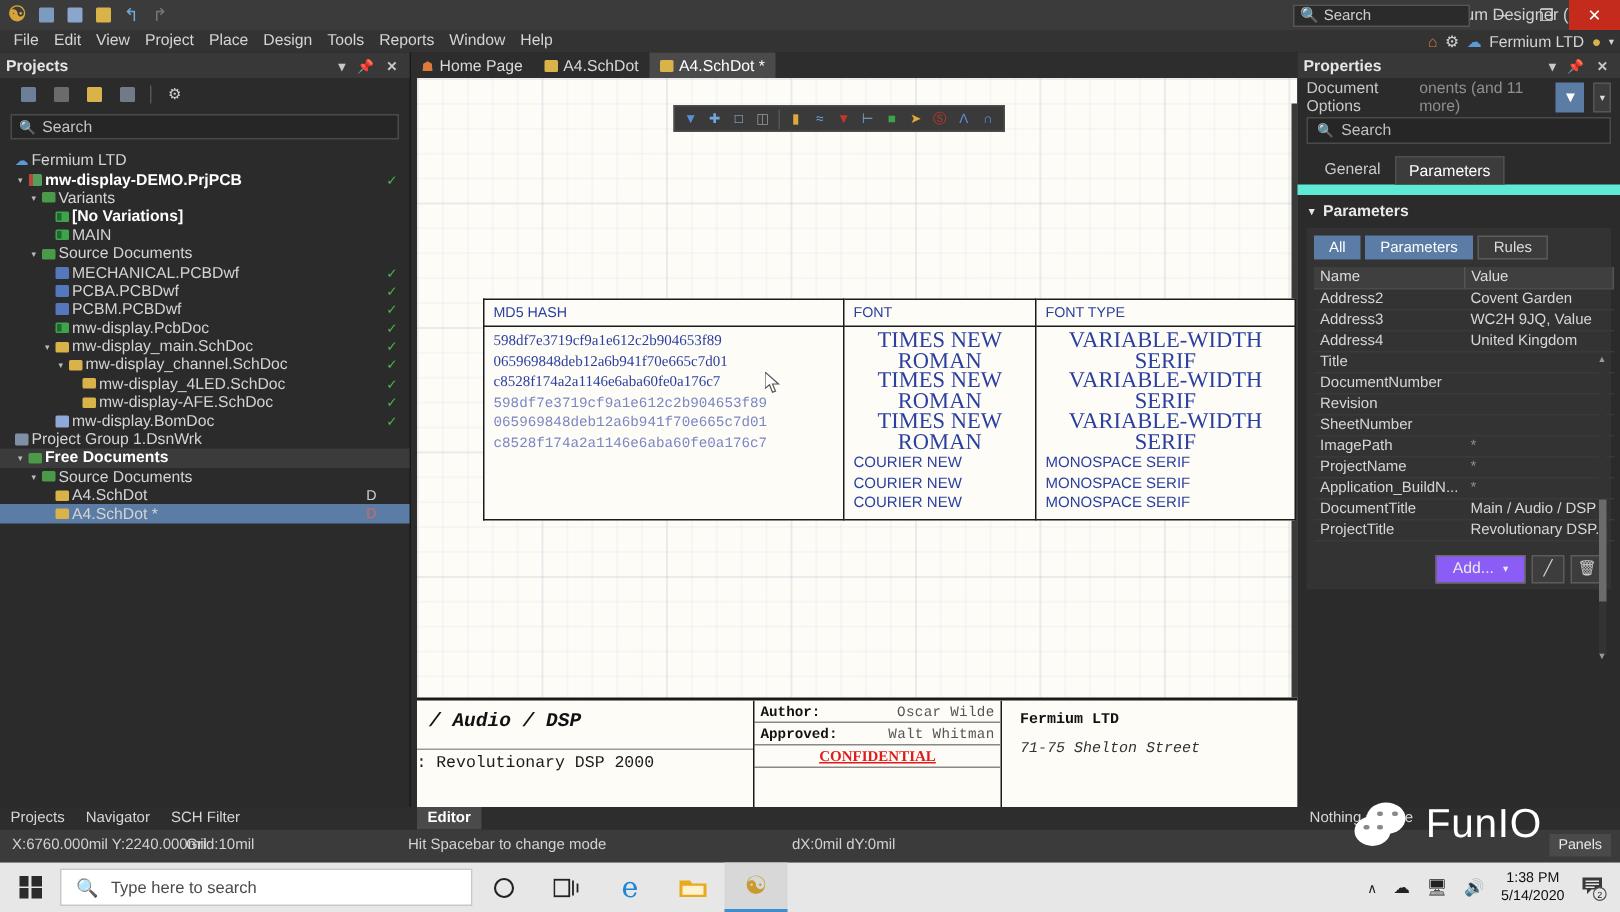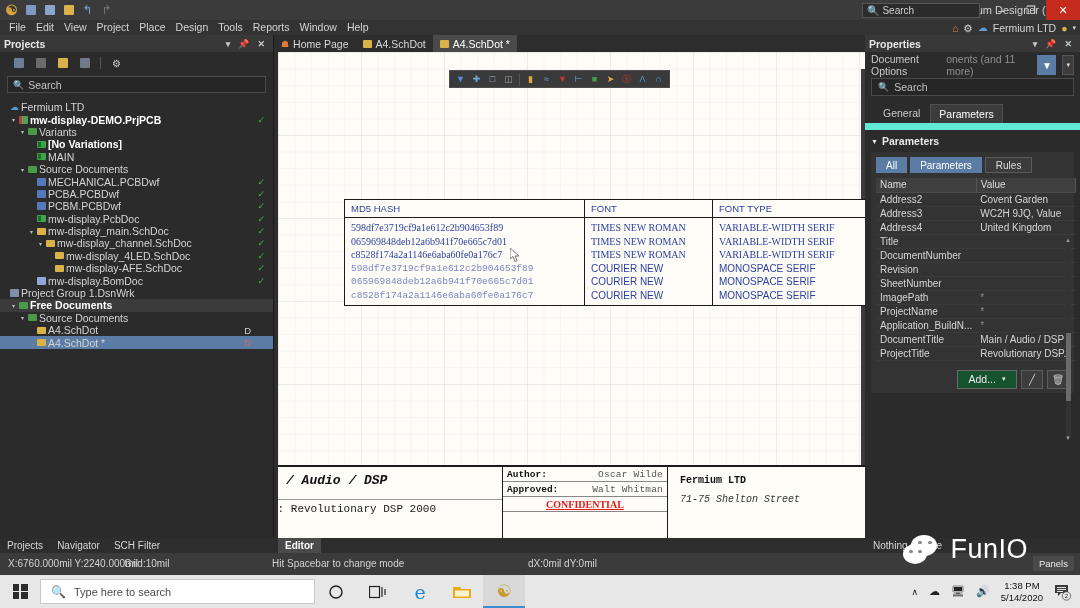--- a/index.html
+++ b/index.html
@@ -122,34 +122,34 @@
     align-items: center; gap: 1px; padding: 0 3px; z-index: 5;
   }
   .ft-ico { width: 15px; height: 15px; display: flex; align-items: center;
             justify-content: center; font-size: 9px; color: #ccc; }
   .ft-div { width: 1px; height: 13px; background: #555; margin: 0 2px; }
 
   
   .md5-table {
     position: absolute; left: 44px; top: 147px; width: 542px;
     border: 1.5px solid #1b1b1b; border-collapse: collapse;
-    background: #fdfcf7; z-index: 3; margin-left: 22px;
+    background: #fdfcf7; z-index: 3;
   }
   .md5-table td, .md5-table th {
     border: 1px solid #1b1b1b; padding: 3px 6px; text-align: left;
     vertical-align: top; color: #2b3fa0; font-size: 9.5px;
     font-family: "Liberation Sans", sans-serif;
   }
   .md5-table th { font-weight: normal; height: 18px; }
   .col-hash { width: 240px; }
   .col-font { width: 128px; }
   .hashcell { padding: 5px 8px 10px 8px; }
   .row-serif { font-family: "Liberation Serif", serif; font-size: 10px; color: #2b3fa0; line-height: 13.5px; white-space: nowrap; }
   .row-mono { font-family: "Liberation Mono", monospace; font-size: 9.5px; color: #7b86c4; line-height: 13.5px; white-space: nowrap; }
-  .fcell-serif { font-family: "Liberation Serif", serif; font-size: 10px; line-height: 13.5px; }
+  .fcell-serif { font-family: "Liberation Serif", serif; font-size: 15px; line-height: 13.5px; text-align: center; }
   .fcell-sans { font-family: "Liberation Sans", sans-serif; font-size: 10px; line-height: 13.5px; }
   .cursor-arrow { position: absolute; left: 232px; top: 196px; z-index: 6; }
 
   
   .title-block {
     position: absolute; left: 0px; top: 413px; width: 587px; height: 73px;
     border-top: 2px solid #1b1b1b; background: #fdfcf7; z-index: 4;
     display: flex; font-family: "Liberation Mono", monospace; overflow: hidden;
   }
   .tb-col-left { width: 225px; border-right: 1.5px solid #1b1b1b; position: relative; }
@@ -206,21 +206,21 @@
     color: #d6d6d6; padding: 1px 4px; height: 13px;
     border-bottom: 1px solid #3a3a3a; overflow: hidden; white-space: nowrap;
   }
   .ptable td.val { color: #d6d6d6; }
   .ptable td.dim { color: #8c8c8c; }
   .pscroll { position: absolute; right: 9px; top: 206px; width: 5px; height: 196px; background: #333; }
   .pscroll-thumb { position: absolute; left: 0; top: 92px; width: 5px; height: 68px; background: #6b6b6b; }
   .pscroll-arrow { position: absolute; right: 9px; color: #9a9a9a; font-size: 6px; }
   .pp-actions { margin: 0 6px; background: #333333; padding: 4px 5px;
                 display: flex; justify-content: flex-end; gap: 4px; }
-  .btn-add { height: 19px; min-width: 60px; background: #14532d; border: 1px solid #6a6a6a;
+  .btn-add { height: 19px; min-width: 60px; background: #8b5cf6; border: 1px solid #6a6a6a;
              color: #eaeaea; font-size: 10.5px; display: flex; align-items: center;
              justify-content: center; gap: 6px; }
   .btn-sq { width: 22px; height: 19px; background: #3d3d3d; border: 1px solid #5c5c5c;
             color: #cfcfcf; font-size: 10px; display: flex; align-items: center; justify-content: center; }
 
   
   .panel-tabs {
     position: absolute; left: 0; top: 538px; width: 1080px; height: 15px;
     background: #2d2d2d; display: flex; align-items: center;
   }

